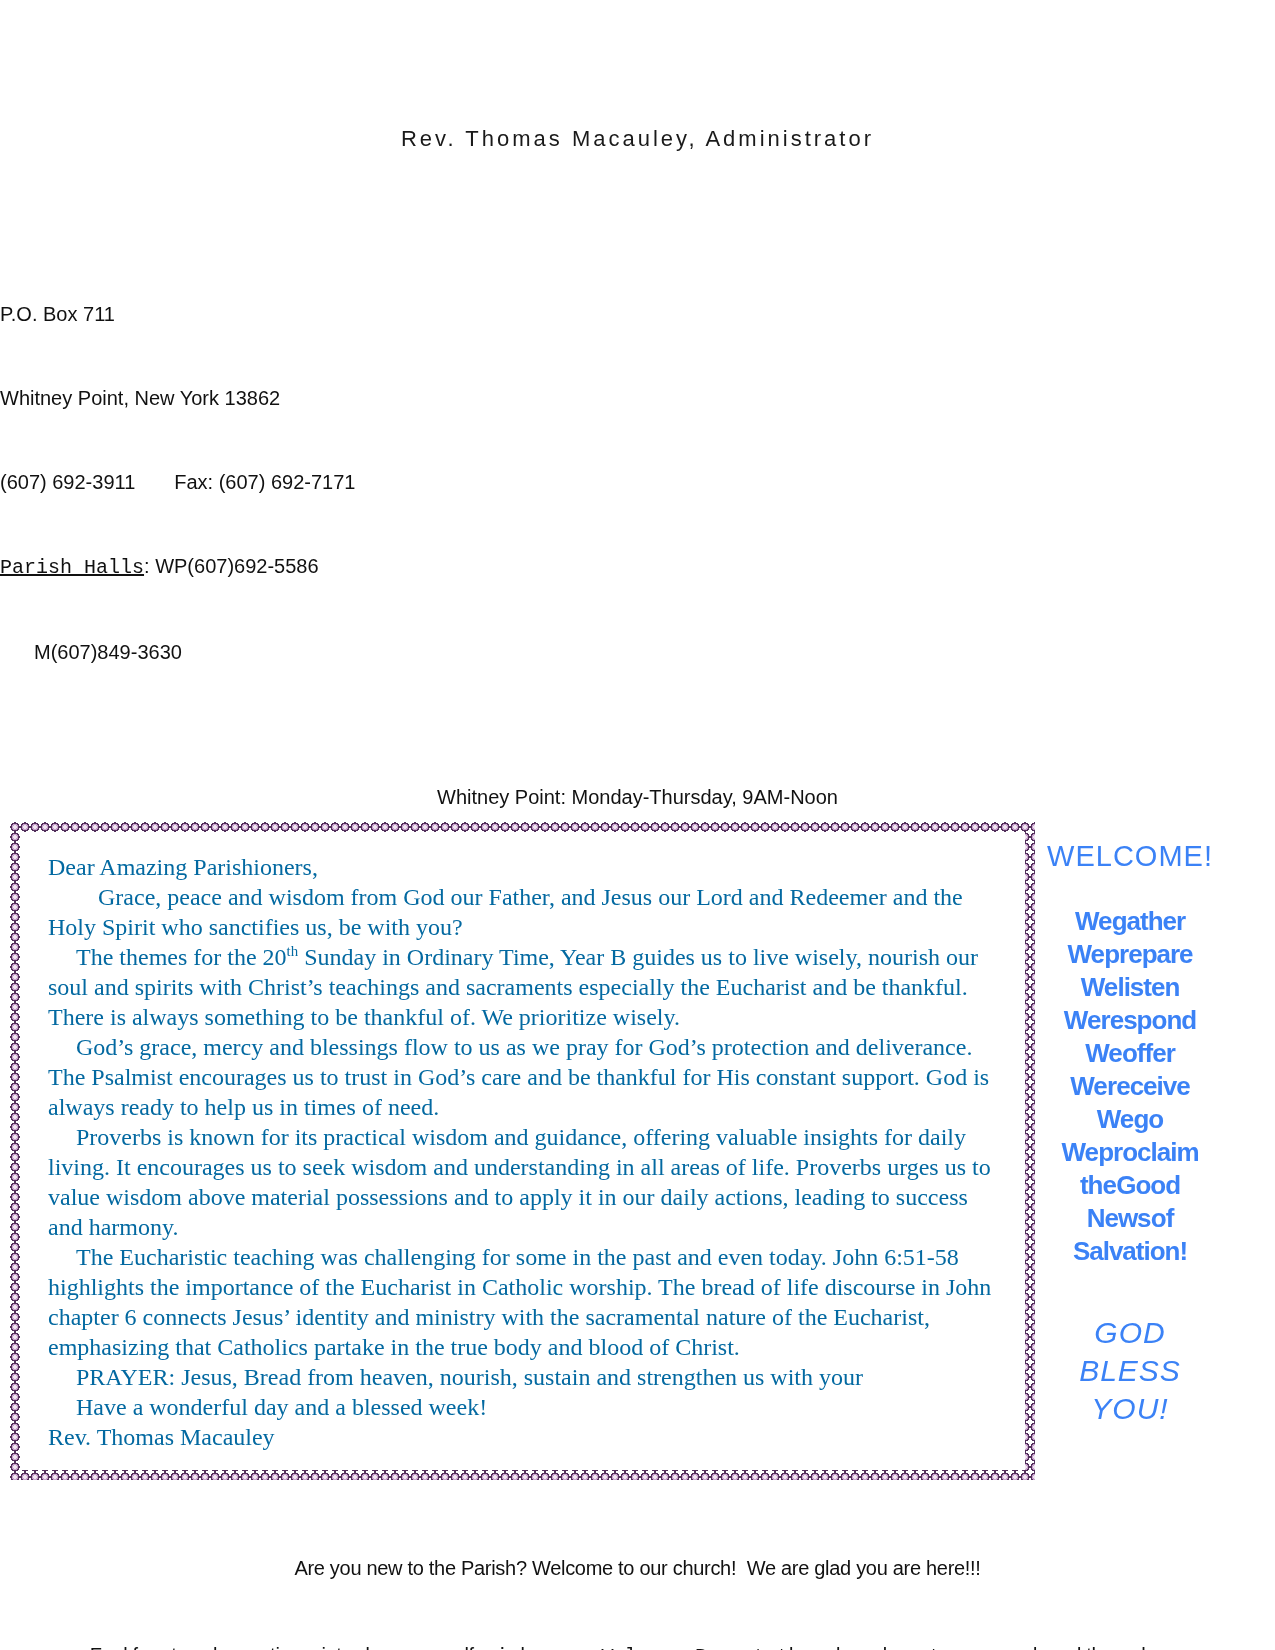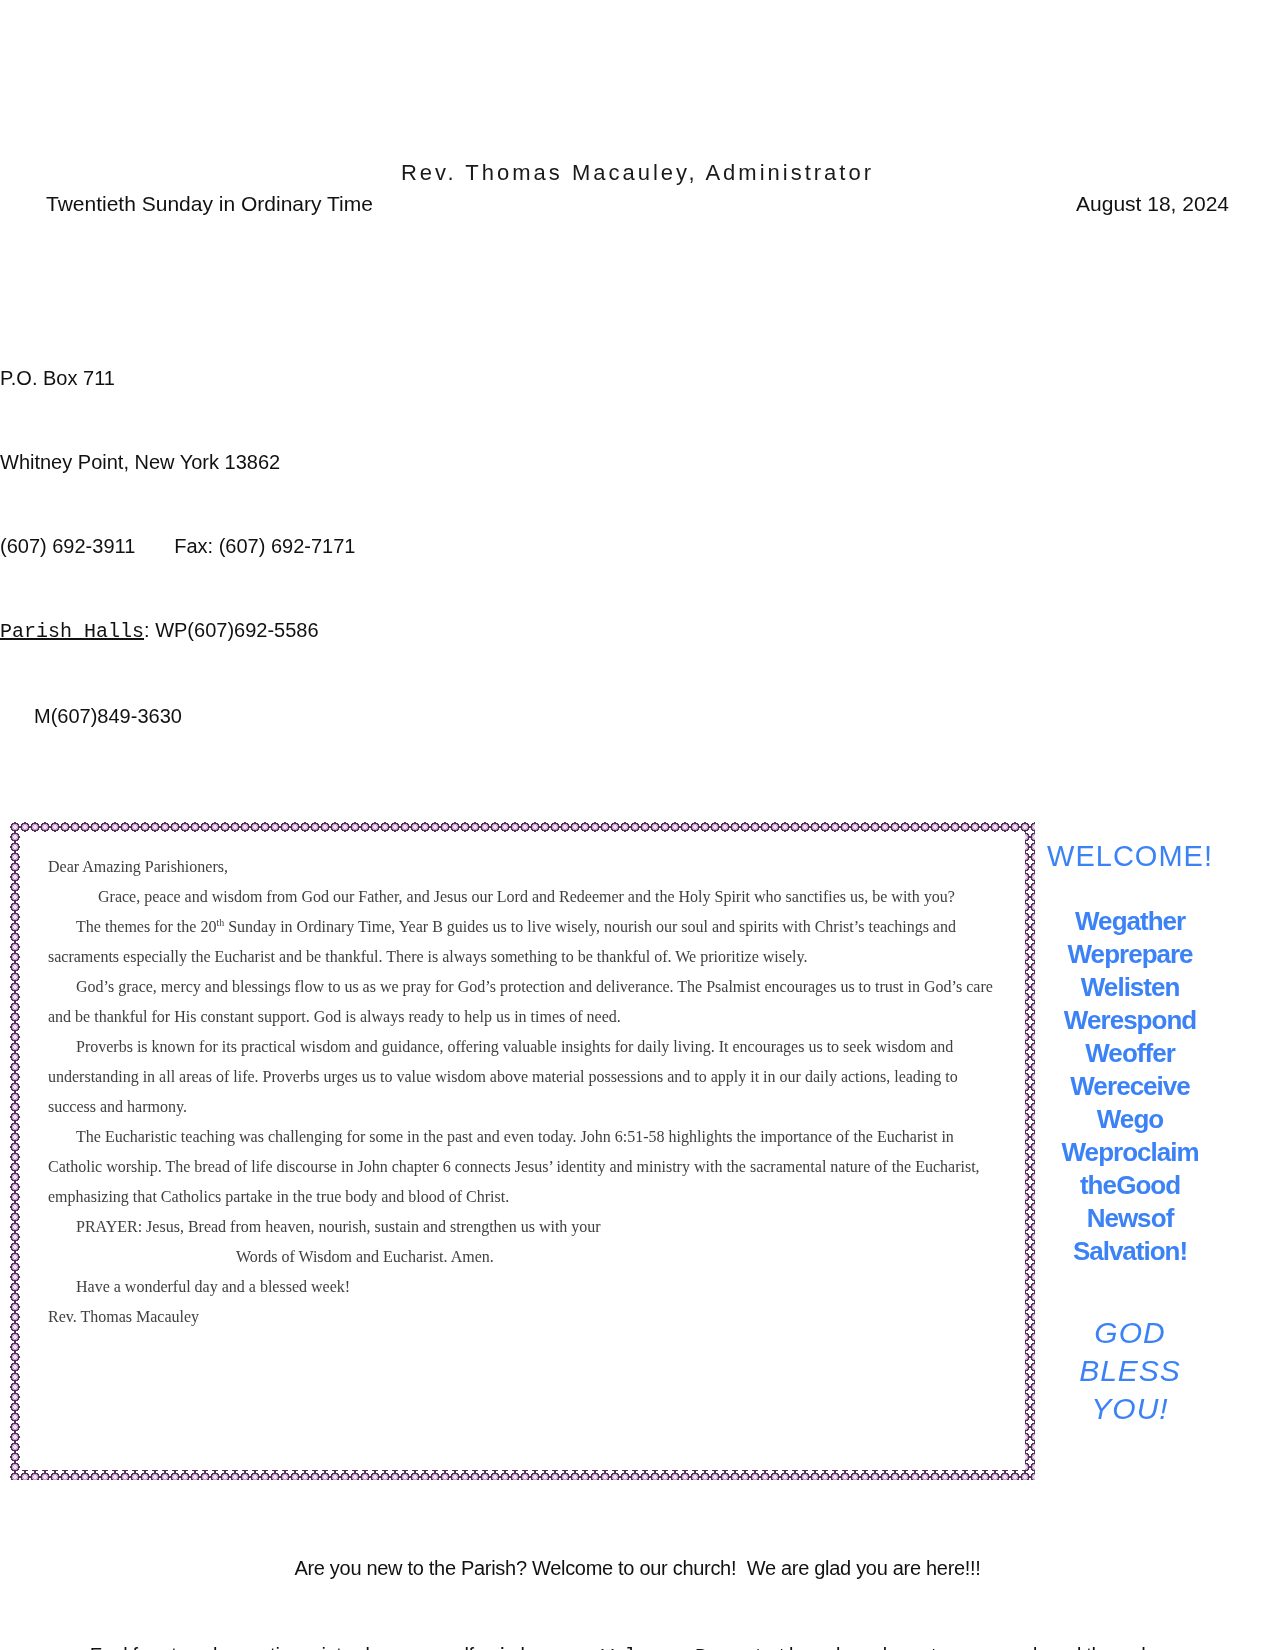--- a/index.html
+++ b/index.html
@@ -12,21 +12,20 @@
     color:#111111;
     overflow:hidden;
   }
   
   .admin-line{
     padding-top:126px;
     text-align:center;
     font-size:22px;
     letter-spacing:3px;
     color:#1a1a1a;
-    margin-top:34px;
   }
   .subheader{
     display:flex;
     justify-content:space-between;
     padding:6px 46px 0 46px;
     font-size:21px;
   }
   
   .addr-block{
     margin-top:92px;
@@ -80,23 +79,23 @@
     background-image:radial-gradient(circle at 5px 5px, #f0e6f1 0 1.6px, #c79fca 1.6px 3.1px, #53305c 3.1px 4.7px, rgba(0,0,0,0) 4.7px);
     background-size:10px 10px;
   }
   .letter-inner{
     background:#ffffff;
     width:100%;
     height:100%;
     box-sizing:border-box;
     padding:20px 28px 0 28px;
     font-family:"Liberation Serif", serif;
-    font-size:16px;
+    font-size:24px;
     line-height:30px;
-    color:#404040;
+    color:#0369a1;
     overflow:hidden;
   }
   .letter-inner p{margin:0;}
   .indent1{text-indent:50px;}
   .indent2{text-indent:28px;}
   .prayer-l2{padding-left:188px;}
   .closing{text-indent:28px;}
   .signature{margin-left:570px;margin-top:0;}
   sup{font-size:0.62em;line-height:0;}
   
@@ -142,24 +141,20 @@
     color:#111;
     white-space:pre-wrap;
   }
 </style>
 </head>
 <body>
 
 <div class="page">
 
   <div class="admin-line">Rev. Thomas Macauley, Administrator</div>
-  <div class="subheader">
-    <span>Twentieth Sunday in Ordinary Time</span>
-    <span>August 18, 2024</span>
-  </div>
 
   <div class="addr-block">
     <div class="addr-line">P.O. Box 711</div>
     <div class="addr-line">Whitney Point, New York 13862</div>
     <div class="addr-line">(607) 692-3911       Fax: (607) 692-7171</div>
     <div class="addr-line"><span class="underline">Parish Halls</span><span>: WP(607)692-5586</span></div>
     <div class="addr-line addr-m">M(607)849-3630</div>
   </div>
 
   <div class="office-hours">Whitney Point: Monday-Thursday, 9AM-Noon</div>
@@ -180,21 +175,20 @@
 
   <div class="letter-frame">
     <div class="letter-inner">
       <p>Dear Amazing Parishioners,</p>
       <p class="indent1">Grace, peace and wisdom from God our Father, and Jesus our Lord and Redeemer and the Holy Spirit who sanctifies us, be with you?</p>
       <p class="indent2"><span>The themes for the 20</span><sup>th</sup><span> Sunday in Ordinary Time, Year B guides us to live wisely, nourish our soul and spirits with Christ’s teachings and sacraments especially the Eucharist and be thankful. There is always something to be thankful of. We prioritize wisely.</span></p>
       <p class="indent2">God’s grace, mercy and blessings flow to us as we pray for God’s protection and deliverance. The Psalmist encourages us to trust in God’s care and be thankful for His constant support. God is always ready to help us in times of need.</p>
       <p class="indent2">Proverbs is known for its practical wisdom and guidance, offering valuable insights for daily living. It encourages us to seek wisdom and understanding in all areas of life. Proverbs urges us to value wisdom above material possessions and to apply it in our daily actions, leading to success and harmony.</p>
       <p class="indent2">The Eucharistic teaching was challenging for some in the past and even today. John 6:51-58 highlights the importance of the Eucharist in Catholic worship. The bread of life discourse in John chapter 6 connects Jesus’ identity and ministry with the sacramental nature of the Eucharist, emphasizing that Catholics partake in the true body and blood of Christ.</p>
       <p class="indent2">PRAYER: Jesus, Bread from heaven, nourish, sustain and strengthen us with your</p>
-      <p class="prayer-l2">Words of Wisdom and Eucharist. Amen.</p>
       <p class="closing">Have a wonderful day and a blessed week!</p>
       <p class="signature">Rev. Thomas Macauley</p>
     </div>
   </div>
 
   <div class="welcome-panel">
     <div class="welcome-title">WELCOME!</div>
     <div class="welcome-line">We gather</div>
     <div class="welcome-line">We prepare</div>
     <div class="welcome-line">We listen</div>

